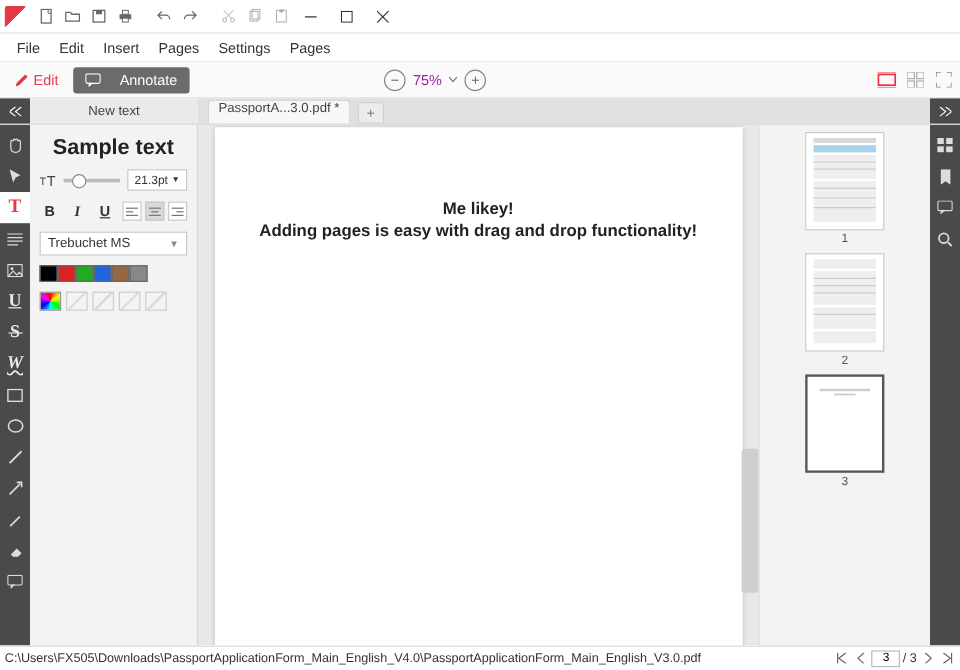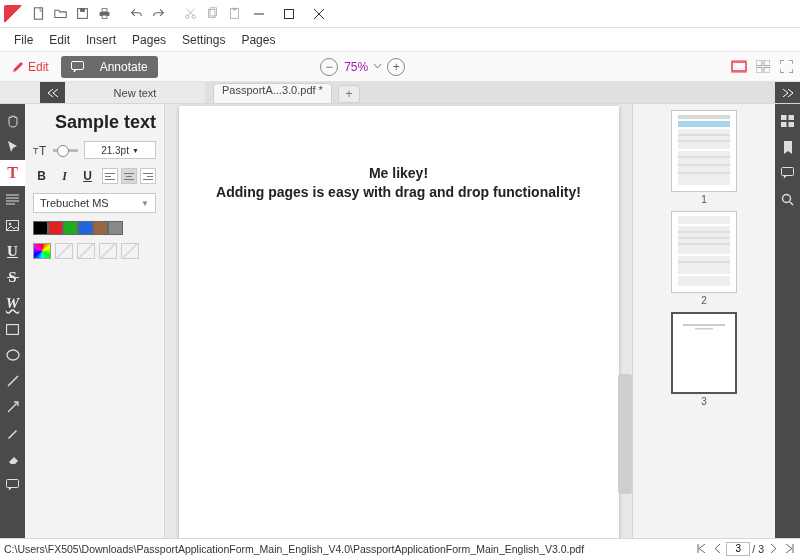--- a/index.html
+++ b/index.html
@@ -15,39 +15,39 @@
 .menubar .menu-item { padding: 3px 8px; font-size: 12px; color: #333; }
 .editbar { height: 30px; display: flex; align-items: center; padding: 0 4px; background: #fafafa; border-bottom: 1px solid #e3e3e3; }
 .editbar .edit-btn { display: flex; align-items: center; gap: 4px; padding: 3px 8px; color: #e63946; font-size: 12px; }
 .editbar .annotate-btn { display: flex; align-items: center; gap: 16px; padding: 4px 10px; background: #6b6b6b; color: #fff; border-radius: 3px; font-size: 12px; margin-left: 4px; }
 .editbar .zoom { display: flex; align-items: center; gap: 6px; margin: 0 auto; }
 .zoom .zoom-circ { width: 18px; height: 18px; border: 1.5px solid #888; border-radius: 50%; display: flex; align-items: center; justify-content: center; font-size: 12px; color: #666; }
 .zoom .zoom-val { font-size: 12px; color: #a21caf; }
 .editbar .view-ctrl { display: flex; gap: 6px; margin-left: auto; }
 .view-ctrl .vc { width: 18px; height: 16px; display: flex; align-items: center; justify-content: center; color: #999; }
 .view-ctrl .vc.active { color: #e63946; }
-.panel-headers { height: 22px; display: flex; background: #eaeaea; border-bottom: 1px solid #d7d7d7; padding-left: 40px; }
+.panel-headers { height: 22px; display: flex; background: #eaeaea; border-bottom: 1px solid #d7d7d7; }
 .panel-headers .ph-left { width: 25px; background: #4a4a4a; color: #fff; display: flex; align-items: center; justify-content: center; }
 .panel-headers .ph-tool { width: 140px; display: flex; align-items: center; justify-content: center; font-size: 11px; color: #444; position: relative; }
 .panel-headers .tabstrip { flex: 1; display: flex; align-items: flex-end; background: #e0e0e0; padding-left: 8px; }
 .tabstrip .tab { display: flex; align-items: center; background: #f7f7f7; border: 1px solid #d0d0d0; border-bottom: none; border-radius: 4px 4px 0 0; height: 20px; padding: 0 8px; font-size: 11px; color: #444; gap: 6px; flex-direction: column; }
 .tabstrip .tab .close { color: #888; font-size: 10px; }
 .tabstrip .add-tab { width: 22px; height: 18px; display: flex; align-items: center; justify-content: center; color: #777; margin-left: 6px; border: 1px solid #d0d0d0; border-radius: 4px 4px 0 0; background: #ececec; }
 .panel-headers .ph-thumb { width: 143px; display: flex; align-items: center; justify-content: center; font-size: 11px; color: #444; }
 .panel-headers .ph-right { width: 25px; background: #4a4a4a; color: #fff; display: flex; align-items: center; justify-content: center; }
 .main { flex: 1; display: flex; overflow: hidden; }
 .toolrail { width: 25px; background: #4a4a4a; display: flex; flex-direction: column; align-items: center; padding-top: 4px; gap: 0; }
 .toolrail .tool { width: 25px; height: 26px; display: flex; align-items: center; justify-content: center; color: #eaeaea; font-size: 13px; }
 .toolrail .tool.active { background: #fff; color: #e63946; }
 .sidepanel { width: 140px; background: #f3f3f3; border-right: 1px solid #d7d7d7; display: flex; flex-direction: column; padding: 8px; gap: 8px; }
-.sample-title { font-size: 18px; font-weight: 600; color: #222; text-align: right; font-family: "Trebuchet MS", sans-serif; }
+.sample-title { font-size: 18px; font-weight: 600; color: #222; text-align: center; font-family: "Trebuchet MS", sans-serif; }
 .row { display: flex; align-items: center; gap: 6px; }
 .size-slider { flex: 1; height: 3px; background: linear-gradient(to right, #bbb 0, #bbb 100%); position: relative; }
 .size-slider::after { content: ""; position: absolute; left: 15%; top: -4px; width: 10px; height: 10px; border: 1.5px solid #888; border-radius: 50%; background: #fff; }
-.size-box { width: 72px; height: 18px; border: 1px solid #c8c8c8; background: #fff; font-size: 10px; display: flex; align-items: center; justify-content: center; }
+.size-box { width: 50px; height: 18px; border: 1px solid #c8c8c8; background: #fff; font-size: 10px; display: flex; align-items: center; justify-content: center; }
 .fmt-row { display: flex; align-items: center; gap: 6px; }
 .fmt-btn { width: 18px; height: 18px; display: flex; align-items: center; justify-content: center; font-size: 12px; font-weight: 700; color: #333; }
 .fmt-btn.ital { font-style: italic; font-family: serif; }
 .fmt-btn.under { text-decoration: underline; }
 .align-row { margin-left: auto; display: flex; gap: 3px; }
 .align-btn { width: 16px; height: 16px; border: 1px solid #c8c8c8; background: #fff; display: flex; flex-direction: column; justify-content: center; gap: 2px; padding: 2px; }
 .align-btn span { height: 1px; background: #777; }
 .align-btn.sel { background: #d8d8d8; }
 .font-select { height: 20px; border: 1px solid #c8c8c8; background: #fff; display: flex; align-items: center; padding: 0 6px; font-size: 11px; justify-content: space-between; }
 .swatch-row { display: flex; gap: 0; }

